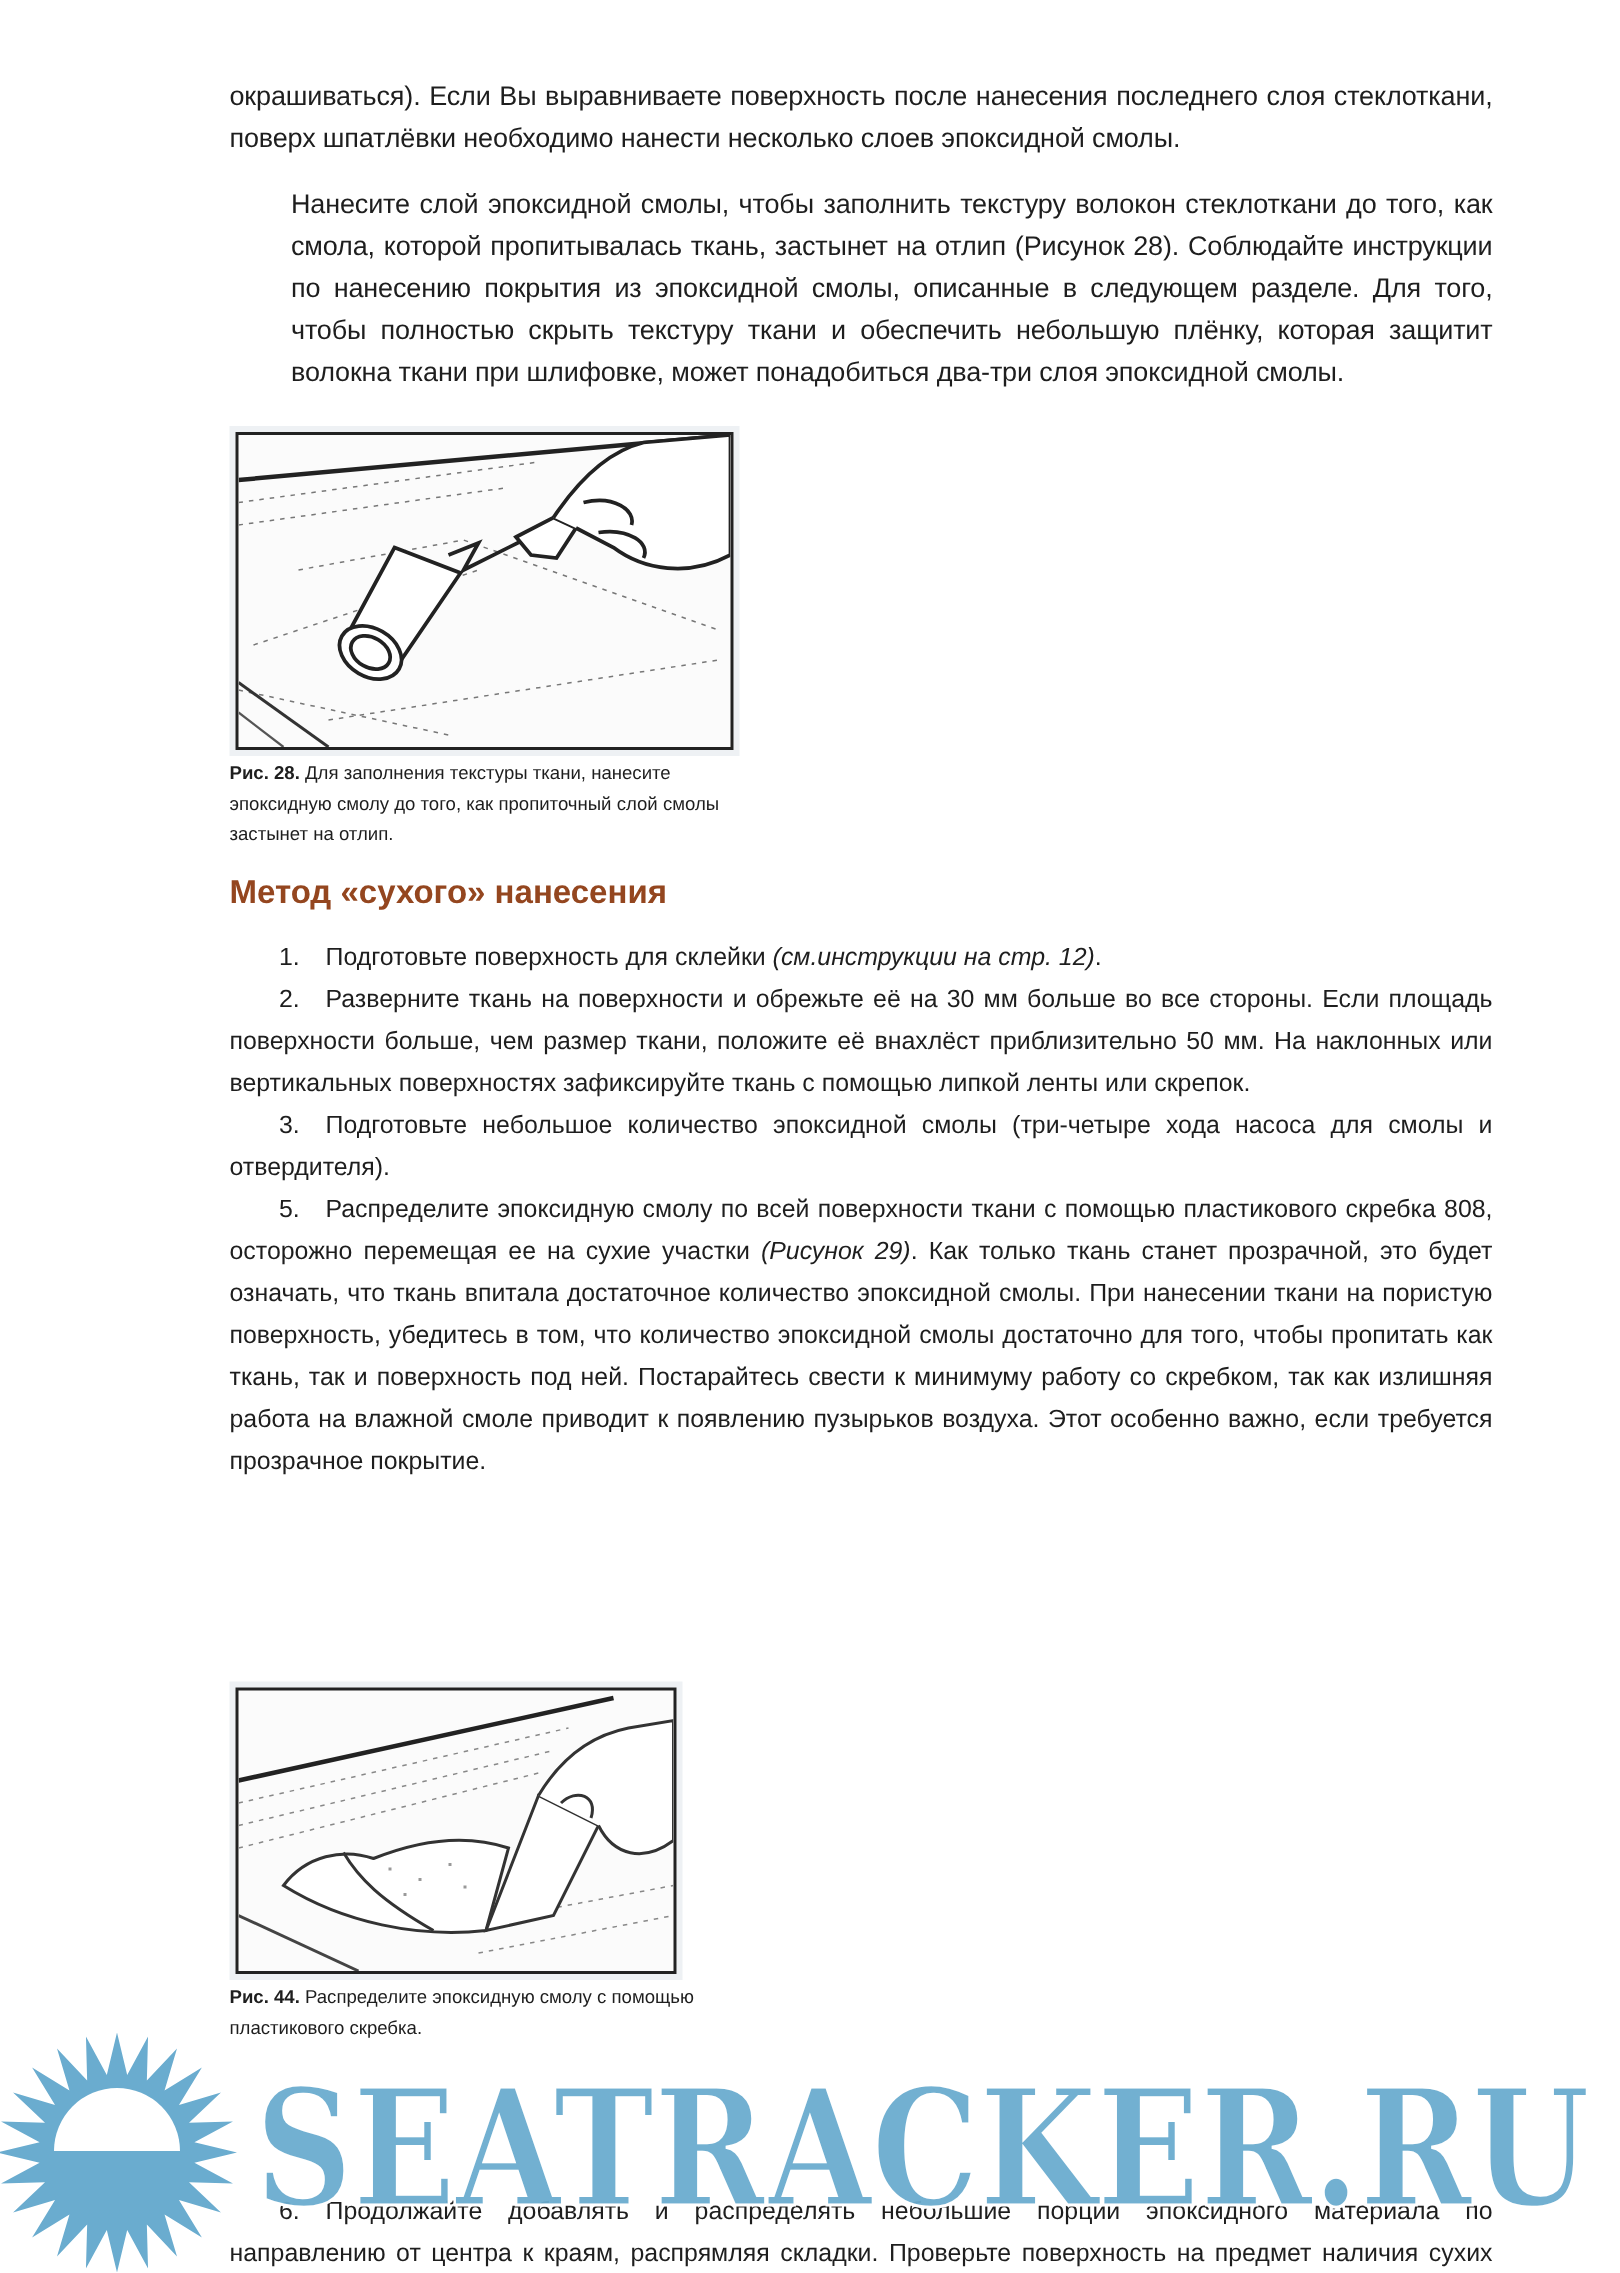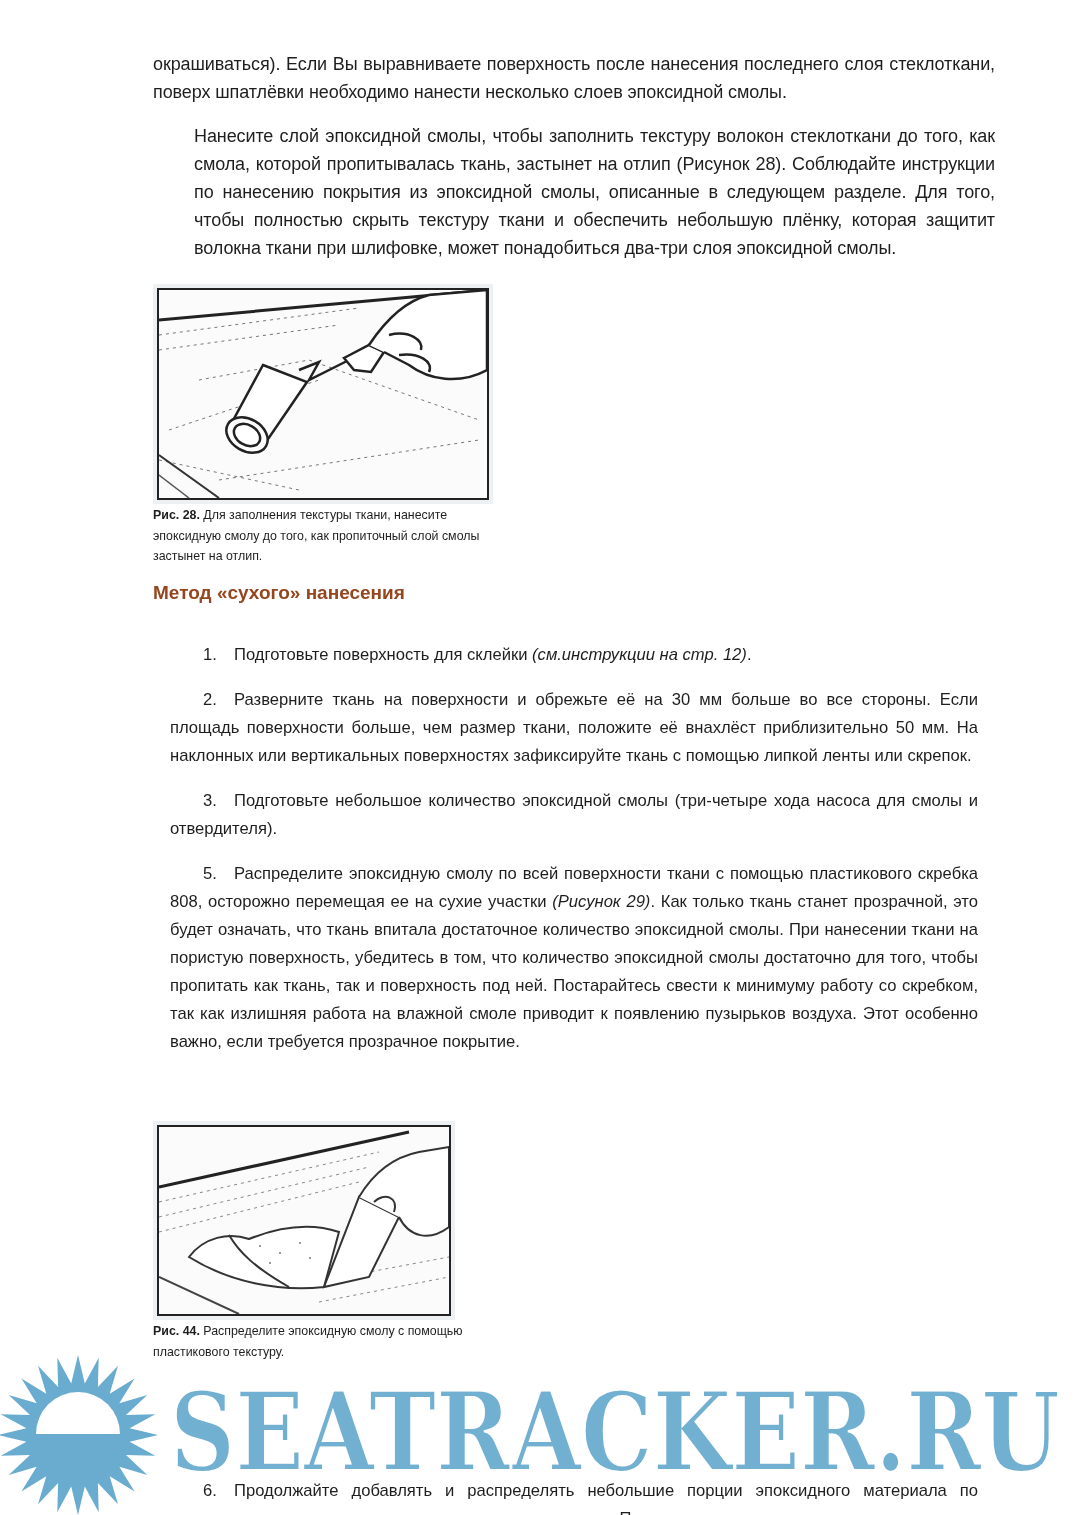--- a/index.html
+++ b/index.html
@@ -25,26 +25,26 @@
     }
     .caption b { font-weight: bold; }
     #fig28 { left: 4px; top: 288px; }
     #fig28 .fig-frame { width: 328px; height: 208px; }
     #fig28 .caption { width: 360px; margin-left: -4px; }
     #fig29 { left: 4px; top: 1125px; }
     #fig29 .fig-frame { width: 290px; height: 187px; }
     #fig29 .caption { width: 330px; margin-left: -4px; }
     .heading {
       position: absolute; top: 582px; left: 0;
-      font-size: 19px; font-weight: bold; color: #94461f; margin: 0;
+      font-size: 22px; font-weight: bold; color: #94461f; margin: 0;
     }
     .list { position: absolute; left: 0; width: 842px; }
     #list1 { top: 624px; }
     #list2 { top: 1460px; }
-    .li { font-size: 16.6px; line-height: 28px; text-align: justify; text-indent: 33px; margin: 17px; }
+    .li { font-size: 16.6px; line-height: 28px; text-align: justify; text-indent: 33px; margin: 0; }
     .li .num { display: inline-block; width: 31px; text-indent: 0; }
     .li i { font-style: italic; }
     .watermark { position: absolute; left: 0; top: 1340px; width: 1080px; height: 175px; pointer-events: none; }
   </style>
 </head>
 <body>
 
 <div class="page">
   <p class="para" id="p1">окрашиваться). Если Вы выравниваете поверхность после нанесения последнего слоя стеклоткани, поверх шпатлёвки необходимо нанести несколько слоев эпоксидной смолы.</p>
   <p class="para" id="p2"> Нанесите слой эпоксидной смолы, чтобы заполнить текстуру волокон стеклоткани до того, как смола, которой пропитывалась ткань, застынет на отлип (Рисунок 28). Соблюдайте инструкции по нанесению покрытия из эпоксидной смолы, описанные в следующем разделе. Для того, чтобы полностью скрыть текстуру ткани и обеспечить небольшую плёнку, которая защитит волокна ткани при шлифовке, может понадобиться два-три слоя эпоксидной смолы.</p>
@@ -111,21 +111,21 @@
         <g fill="#999">
             <rect x="100" y="118" width="2" height="2"></rect>
             <rect x="120" y="125" width="2" height="2"></rect>
             <rect x="140" y="115" width="2" height="2"></rect>
             <rect x="110" y="135" width="2" height="2"></rect>
             <rect x="150" y="130" width="2" height="2"></rect>
           </g>
       </svg>
     </div>
     <div class="caption">
-      <b>Рис. 44.</b><span> Распределите эпоксидную смолу с помощью пластикового текстуру.</span>
+      <b>Рис. 44.</b><span> Распределите эпоксидную смолу с помощью пластикового скребка.</span>
     </div>
   </div>
 
   <div class="list" id="list2">
     <p class="li"><span class="num">6.</span><span>Продолжайте добавлять и распределять небольшие порции эпоксидного материала по направлению от центра к краям, распрямляя складки. Проверьте поверхность на предмет наличия сухих участков (особенно на пористых поверхностях) и повторно пропитайте такие участки перед</span></p>
   </div>
 </div>
 
 <svg class="watermark" viewBox="0 0 1080 175">
   <g>

